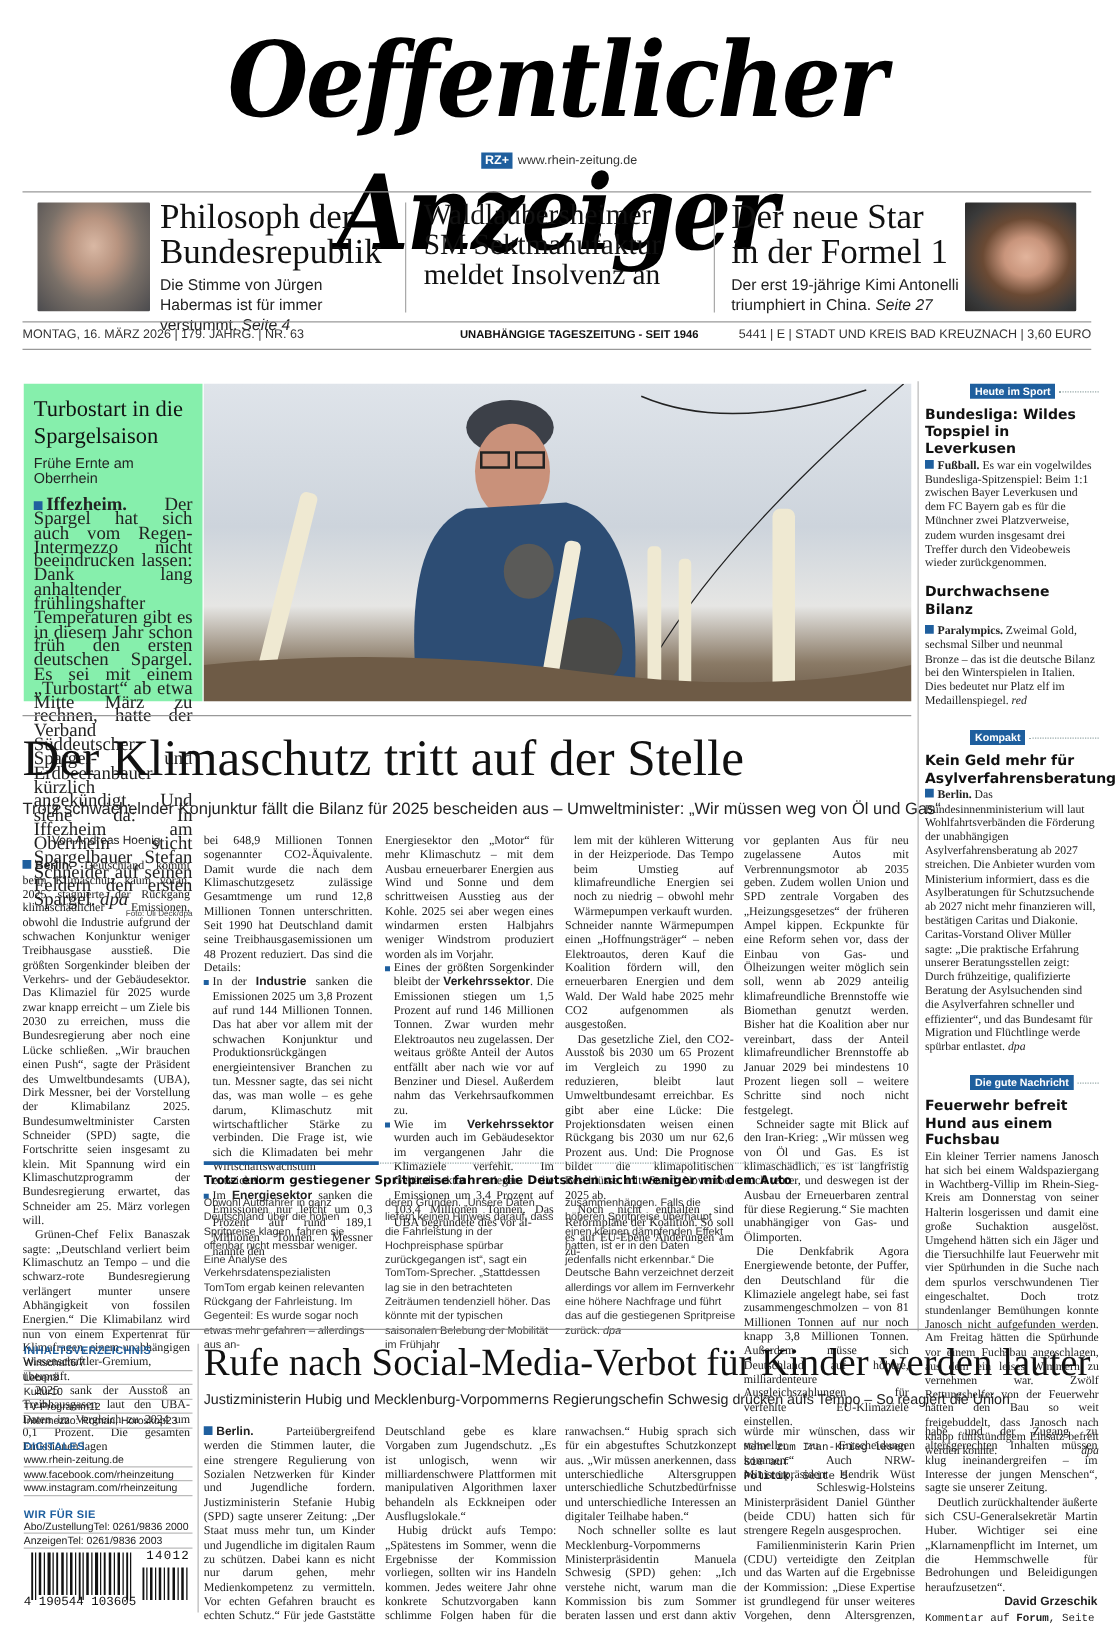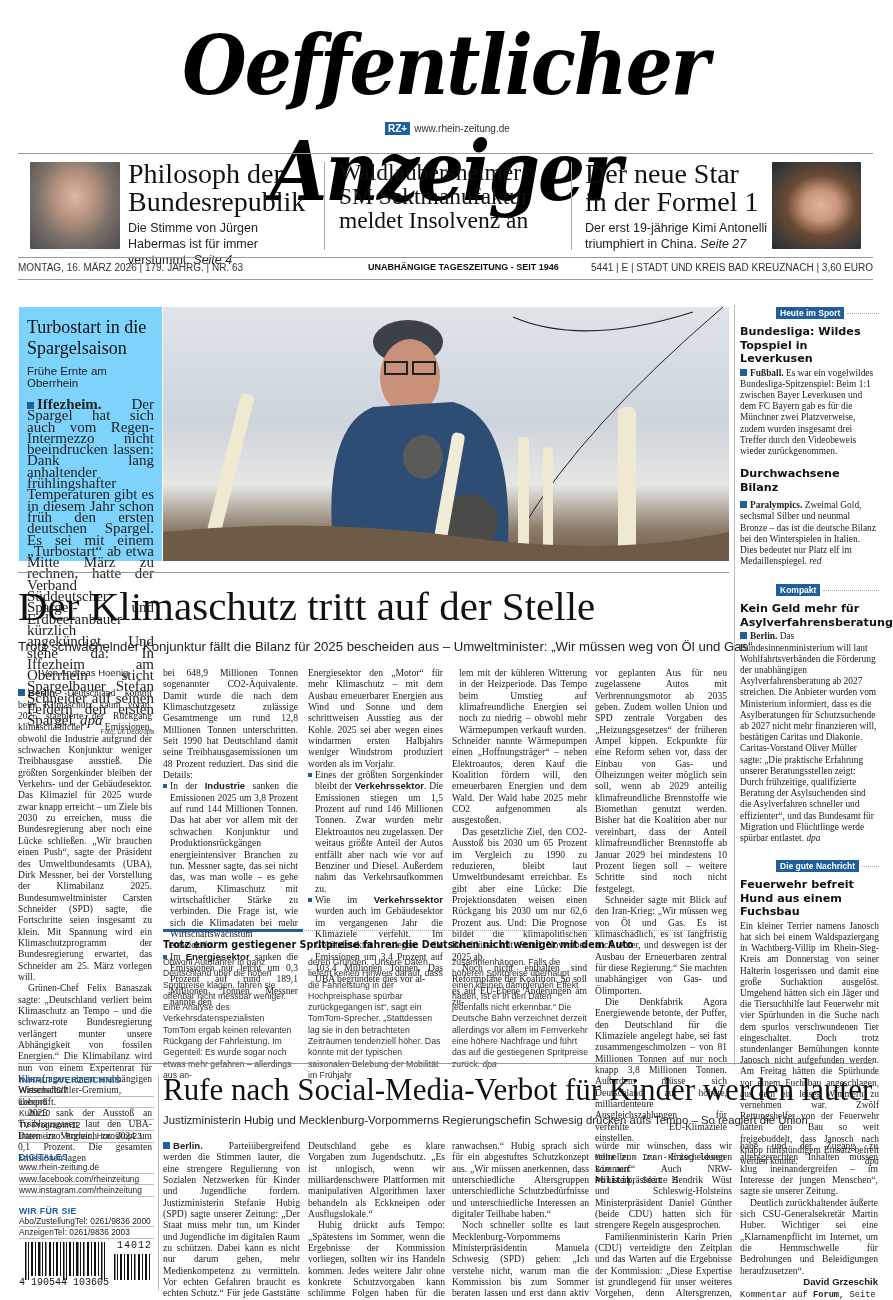--- a/index.html
+++ b/index.html
@@ -27,21 +27,21 @@
   .vsep { position: absolute; top: 162px; width: 1px; height: 88px; background: #aaa; }
   .photo { position: absolute; border-radius: 1px; }
 
   
   .dateline { position: absolute; top: 262px; left: 18px; width: 855px; height: 16px; font-family: "Liberation Sans", sans-serif; font-size: 10px; color: #333; }
   .dateline .l { position: absolute; left: 0; top: 0; }
   .dateline .c { position: absolute; left: 350px; top: 0; font-weight: bold; font-size: 9px; color: #111; }
   .dateline .r { position: absolute; right: 0; top: 0; }
 
   
-  .feature-box { position: absolute; left: 19px; top: 307px; width: 143px; height: 254px; background: #7dd3fc; padding: 10px 8px; }
+  .feature-box { position: absolute; left: 19px; top: 307px; width: 143px; height: 254px; background: #86efac; padding: 10px 8px; }
   .feature-box h3 { font-family: "Liberation Serif", serif; font-weight: normal; font-size: 18px; line-height: 21px; color: #111; }
   .feature-box .sub { font-family: "Liberation Sans", sans-serif; font-size: 11.5px; margin-top: 6px; color: #222; }
   .feature-box .body { font-family: "Liberation Serif", serif; font-size: 15px; line-height: 11.3px; text-align: justify; margin-top: 10px; color: #222; }
   .feature-box .credit { font-family: "Liberation Sans", sans-serif; font-size: 6.5px; text-align: right; color: #444; margin-top: 1px; }
   .bullet-sq { display: inline-block; width: 7px; height: 7px; background: #1f5f9e; margin-right: 3px; vertical-align: 0px; }
   .kw { font-family: Liberation Serif, serif; font-weight: bold; }
 
   .feature-photo { position: absolute; left: 163px; top: 307px; width: 566px; height: 254px; overflow: hidden;
     background: linear-gradient(180deg, #dfe4ea 0%, #cdd4dc 45%, #e6e6e4 70%, #8a7a66 88%, #6b5a48 100%); }
 

